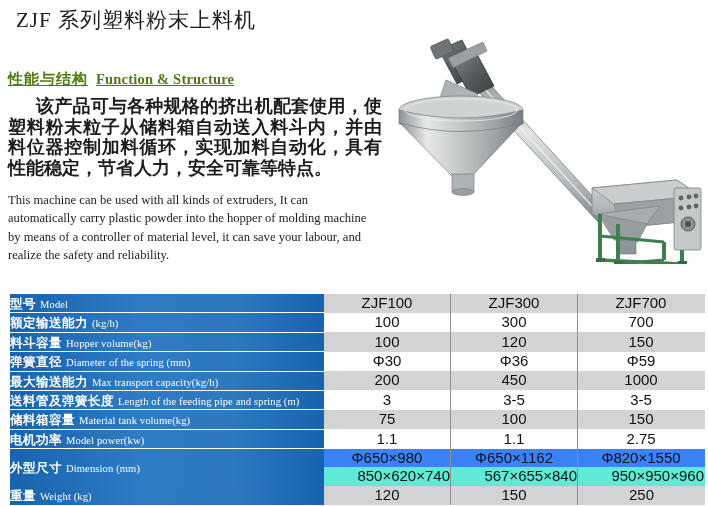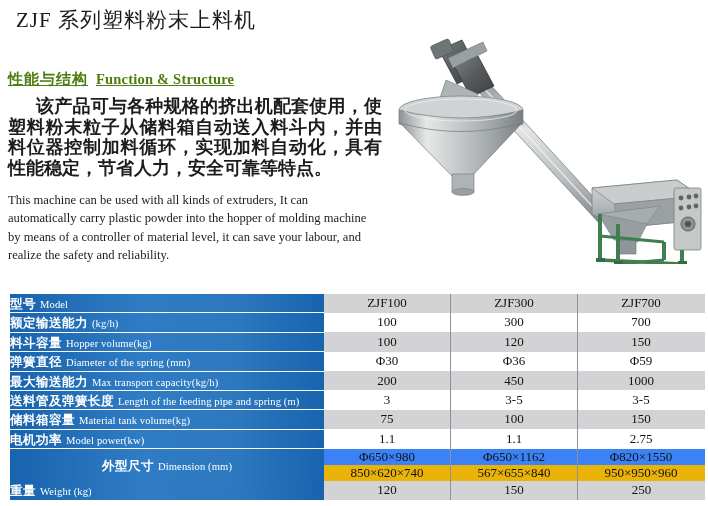--- a/index.html
+++ b/index.html
@@ -104,37 +104,36 @@
   }
   .lbl .en{
     font-family:"Liberation Serif", serif;
     font-size:10.6px;
     margin-left:4px;
     letter-spacing:0.1px;
   }
   .val{
     width:126px;
     text-align:center;
-    font-family:Liberation Serif, serif;
-    font-size:13px;
+    font-family:Liberation Sans, sans-serif;
+    font-size:15px;
     color:#111;
     border-right:1px solid #8d9299;
     padding:2px 0;
     line-height:1.25;
   }
   .val:last-child{border-right:none;}
   tr.shade .val{background:#d3d3d5;}
   tr.plain .val{background:#ffffff;}
 
   
   tr.dim-a .val{background:#3b82f6;}
-  tr.dim-b .val{background:#eab308;}
+  tr.dim-b .val{background:#5eead4;text-align:right;}
   td.dim-label{
     border-bottom:1.4px solid #ffffff;
-    text-align:center;
   }
   td.nobb{border-bottom:none;}
 </style>
 </head>
 <body>
 
 <div class="page">
 
   <div class="main-title">ZJF 系列塑料粉末上料机</div>
 

